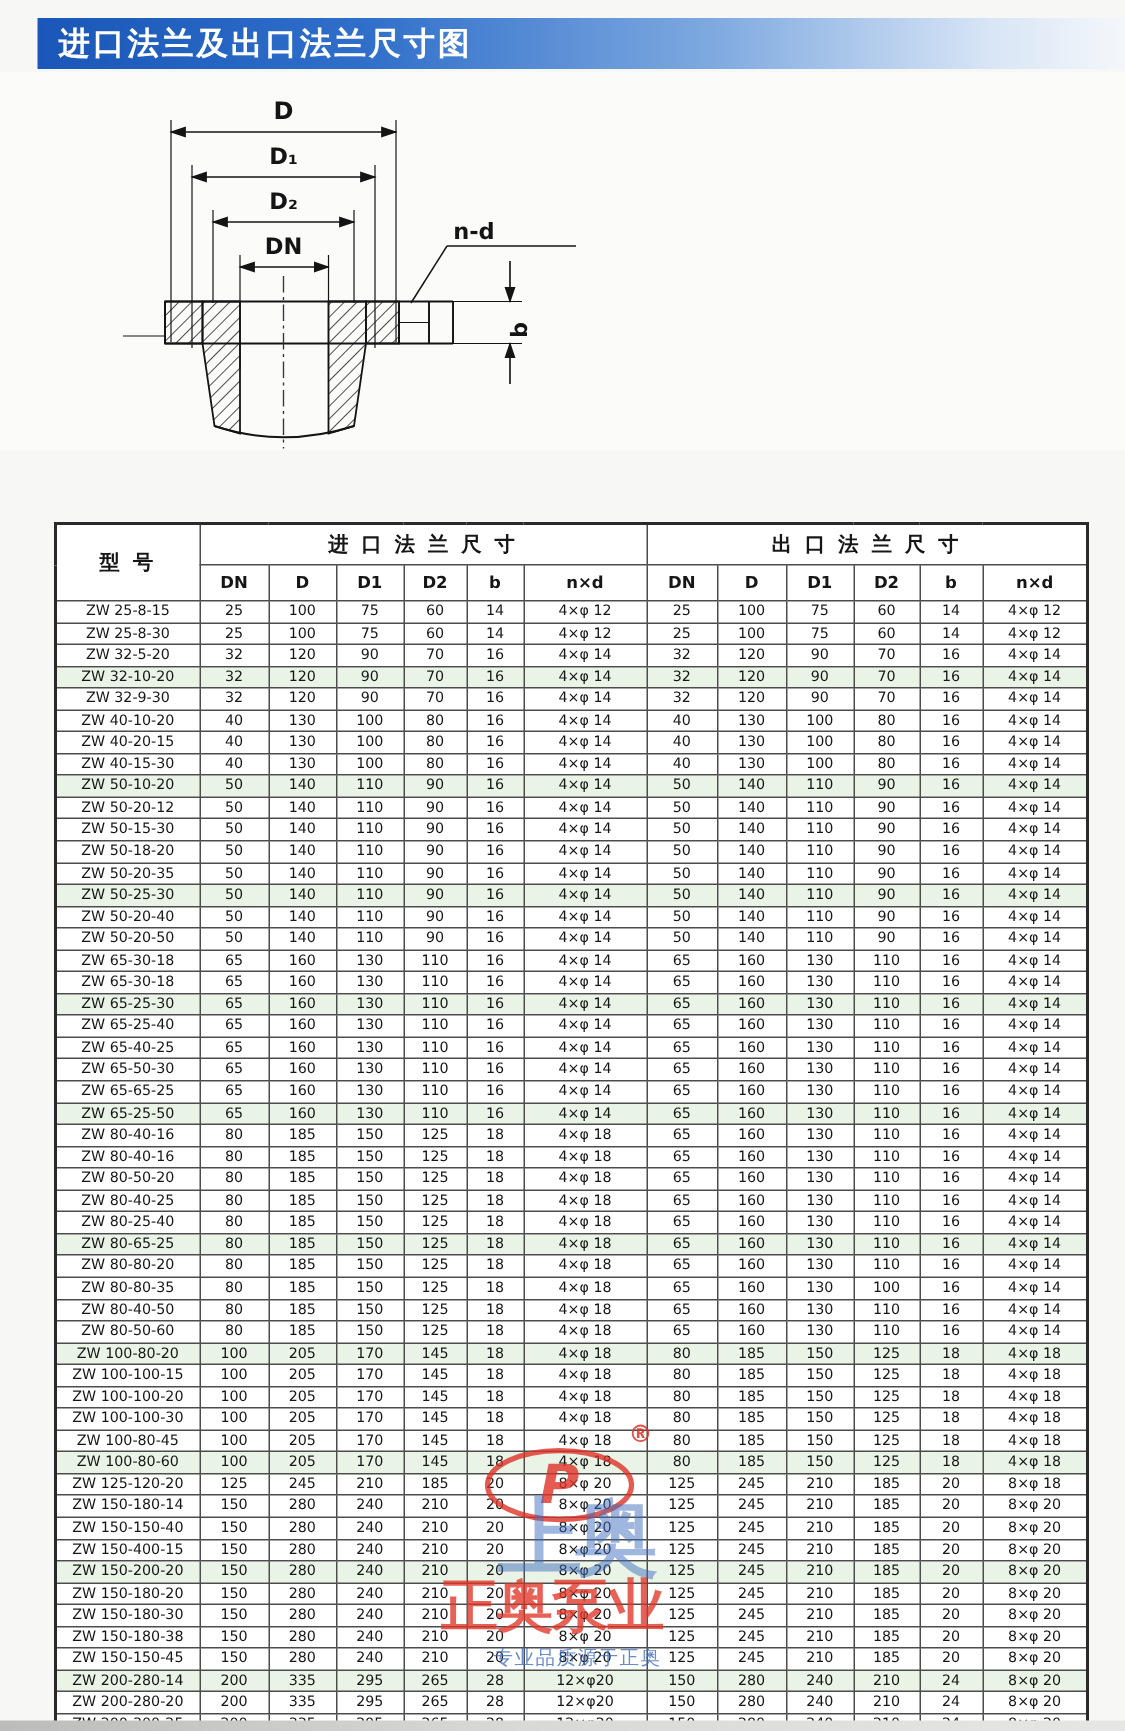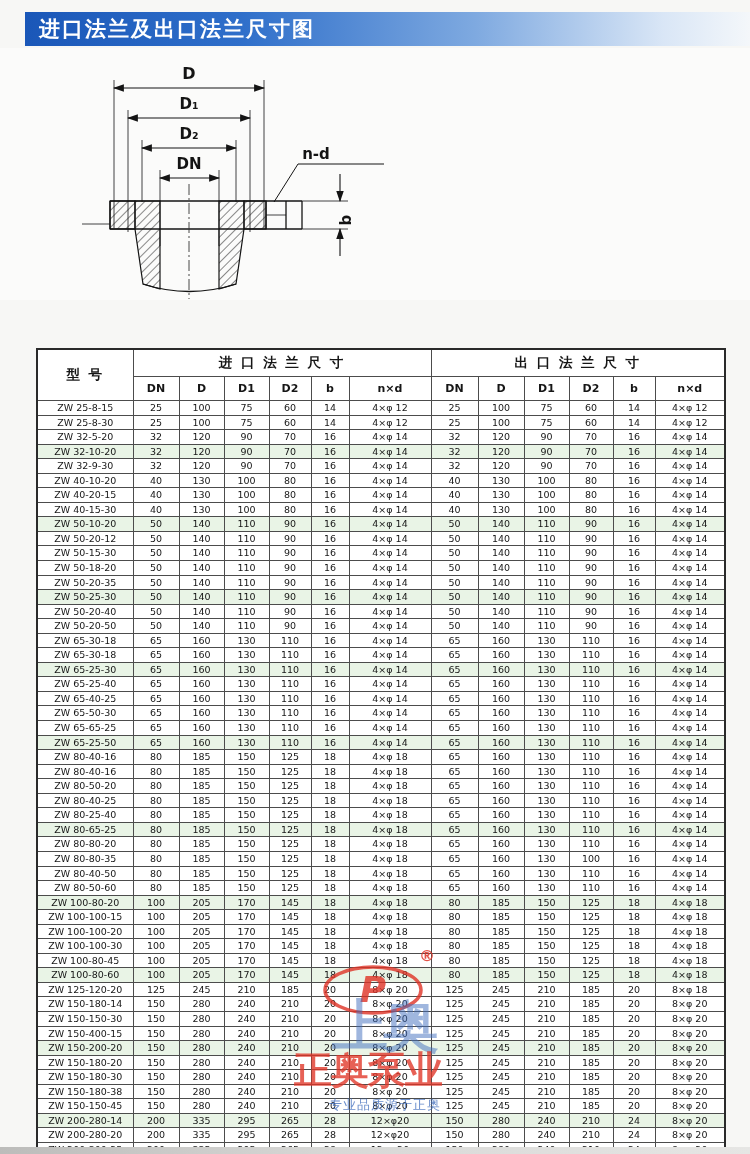--- a/index.html
+++ b/index.html
@@ -787,21 +787,21 @@
             <td>20</td>
             <td>8×φ 20</td>
             <td>125</td>
             <td>245</td>
             <td>210</td>
             <td>185</td>
             <td>20</td>
             <td>8×φ 20</td>
           </tr>
           <tr>
-            <td class="model">ZW 150-150-30</td>
+            <td class="model">ZW 150-150-40</td>
             <td>150</td>
             <td>280</td>
             <td>240</td>
             <td>210</td>
             <td>20</td>
             <td>8×φ 20</td>
             <td>125</td>
             <td>245</td>
             <td>210</td>
             <td>185</td>

